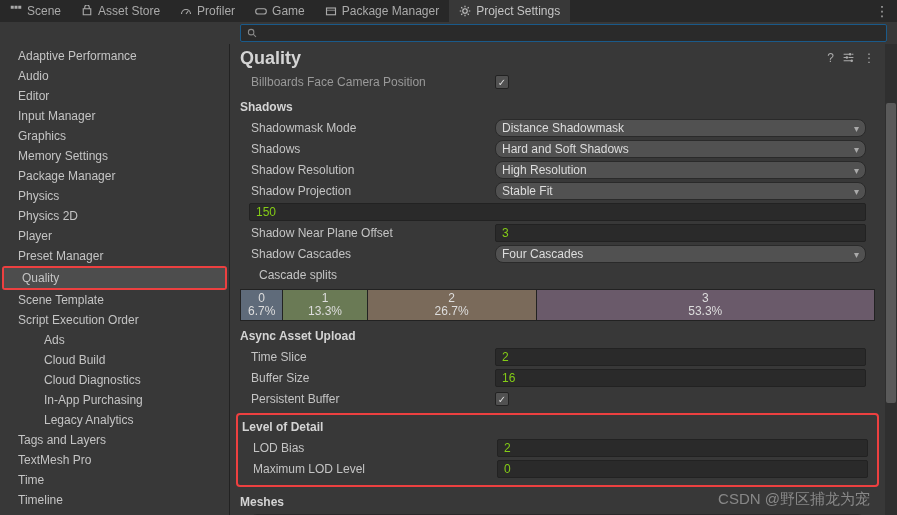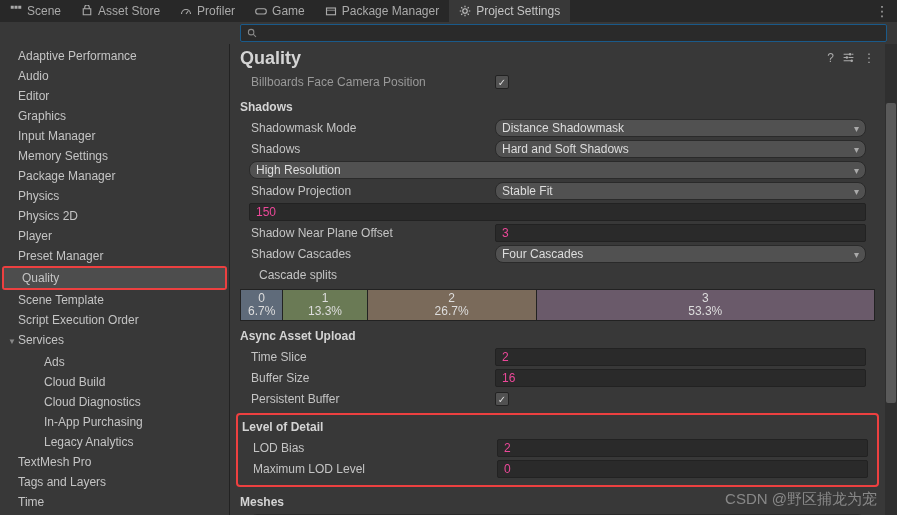--- a/index.html
+++ b/index.html
@@ -24,30 +24,30 @@
 .header { display: flex; align-items: center; padding: 4px 10px 2px 10px; }
 .title { font-size: 18px; font-weight: bold; color: #d4d4d4; }
 .header-icons { margin-left: auto; display: flex; gap: 8px; color: #aaa; font-size: 13px; }
 .section { padding: 0 10px; }
 .section-title { font-weight: bold; color: #d4d4d4; margin: 8px 0 4px 0; }
 .row { display: flex; align-items: center; height: 20px; margin: 1px 9px; }
 .label { width: 246px; color: #c4c4c4; padding-left: 2px; }
 .field { flex: 1; }
 .dropdown { background: #515151; border: 1px solid #2a2a2a; border-radius: 8px; height: 18px; display: flex; align-items: center; padding: 0 6px; position: relative; color: #ddd; cursor: pointer; }
 .dropdown::after { content: "▾"; position: absolute; right: 6px; color: #aaa; font-size: 10px; }
-.textfield { background: #2a2a2a; border: 1px solid #222; border-radius: 2px; height: 18px; padding: 0 6px; color: #ec4899; display: flex; align-items: center; }
+.textfield { background: #2a2a2a; border: 1px solid #222; border-radius: 2px; height: 18px; padding: 0 6px; color: #84cc16; display: flex; align-items: center; }
 .checkbox { width: 14px; height: 14px; background: #515151; border: 1px solid #222; border-radius: 2px; display: flex; align-items: center; justify-content: center; color: #ddd; font-size: 10px; }
 .cascade-row { display: flex; height: 32px; margin: 4px 0 8px 0; border: 1px solid #222; }
 .cascade-seg { display: flex; flex-direction: column; align-items: center; justify-content: center; font-size: 10px; color: #ddd; border-right: 1px solid #222; }
 .cascade-seg:last-child { border-right: none; }
 .cascade-seg span { line-height: 13px; }
 .red-box-lod { border: 2px solid #ed4040; border-radius: 4px; padding: 3px 0 5px 4px; margin: 4px -4px; }
 .scrollbar { position: absolute; right: 0; top: 0; width: 12px; height: 100%; background: #2f2f2f; }
 .scrollbar-thumb { background: #5a5a5a; width: 10px; margin: 1px; border-radius: 2px; position: absolute; top: 58px; height: 300px; }
-.watermark { position: absolute; bottom: 6px; right: 20px; color: rgba(200,200,200,0.55); font-size: 15px; font-family: sans-serif; pointer-events: none; }
+.watermark { position: absolute; bottom: 6px; right: 27px; color: rgba(200,200,200,0.55); font-size: 15px; font-family: sans-serif; pointer-events: none; }
 .truncated { color: #999; }
 </style>
 </head>
 <body>
 
 <div class="tabs">
   <div class="tab">
       <svg class="tab-icon" viewBox="0 0 16 16">
         <rect x="1" y="1" width="4" height="4" fill="#aaa"></rect>
         <rect x="6" y="1" width="4" height="4" fill="#aaa"></rect>
@@ -98,41 +98,40 @@
         <line x1="9" y1="9" x2="13" y2="13" stroke="#888" stroke-width="1.5"></line>
       </svg>
   </div>
 </div>
 
 <div class="main">
   <div class="sidebar">
     <div class="side-item">Adaptive Performance</div>
     <div class="side-item">Audio</div>
     <div class="side-item">Editor</div>
+    <div class="side-item">Input Manager</div>
     <div class="side-item">Graphics</div>
-    <div class="side-item">Input Manager</div>
     <div class="side-item">Memory Settings</div>
     <div class="side-item">Package Manager</div>
     <div class="side-item">Physics</div>
     <div class="side-item">Physics 2D</div>
     <div class="side-item">Player</div>
     <div class="side-item">Preset Manager</div>
     <div class="red-box-side">
       <div class="side-item selected">Quality</div>
     </div>
     <div class="side-item">Scene Template</div>
     <div class="side-item">Script Execution Order</div>
-    <div class="side-item side-expand">Services</div>
     <div class="side-item child">Ads</div>
     <div class="side-item child">Cloud Build</div>
     <div class="side-item child">Cloud Diagnostics</div>
     <div class="side-item child">In-App Purchasing</div>
     <div class="side-item child">Legacy Analytics</div>
+    <div class="side-item">Tags and Layers</div>
     <div class="side-item">TextMesh Pro</div>
-    <div class="side-item">Tags and Layers</div>
     <div class="side-item">Time</div>
     <div class="side-item">Timeline</div>
 
   </div>
 
   <div class="content">
     <div class="header">
       <div class="title">Quality</div>
       <div class="header-icons">
         <span>?</span>
@@ -161,20 +160,21 @@
             <div class="dropdown">Distance Shadowmask</div>
           </div>
         </div>
       <div class="row">
           <div class="label">Shadows</div>
           <div class="field">
             <div class="dropdown">Hard and Soft Shadows</div>
           </div>
         </div>
       <div class="row">
+          <div class="label">Shadow Resolution</div>
           <div class="field">
             <div class="dropdown">High Resolution</div>
           </div>
         </div>
       <div class="row">
           <div class="label">Shadow Projection</div>
           <div class="field">
             <div class="dropdown">Stable Fit</div>
           </div>
         </div>

